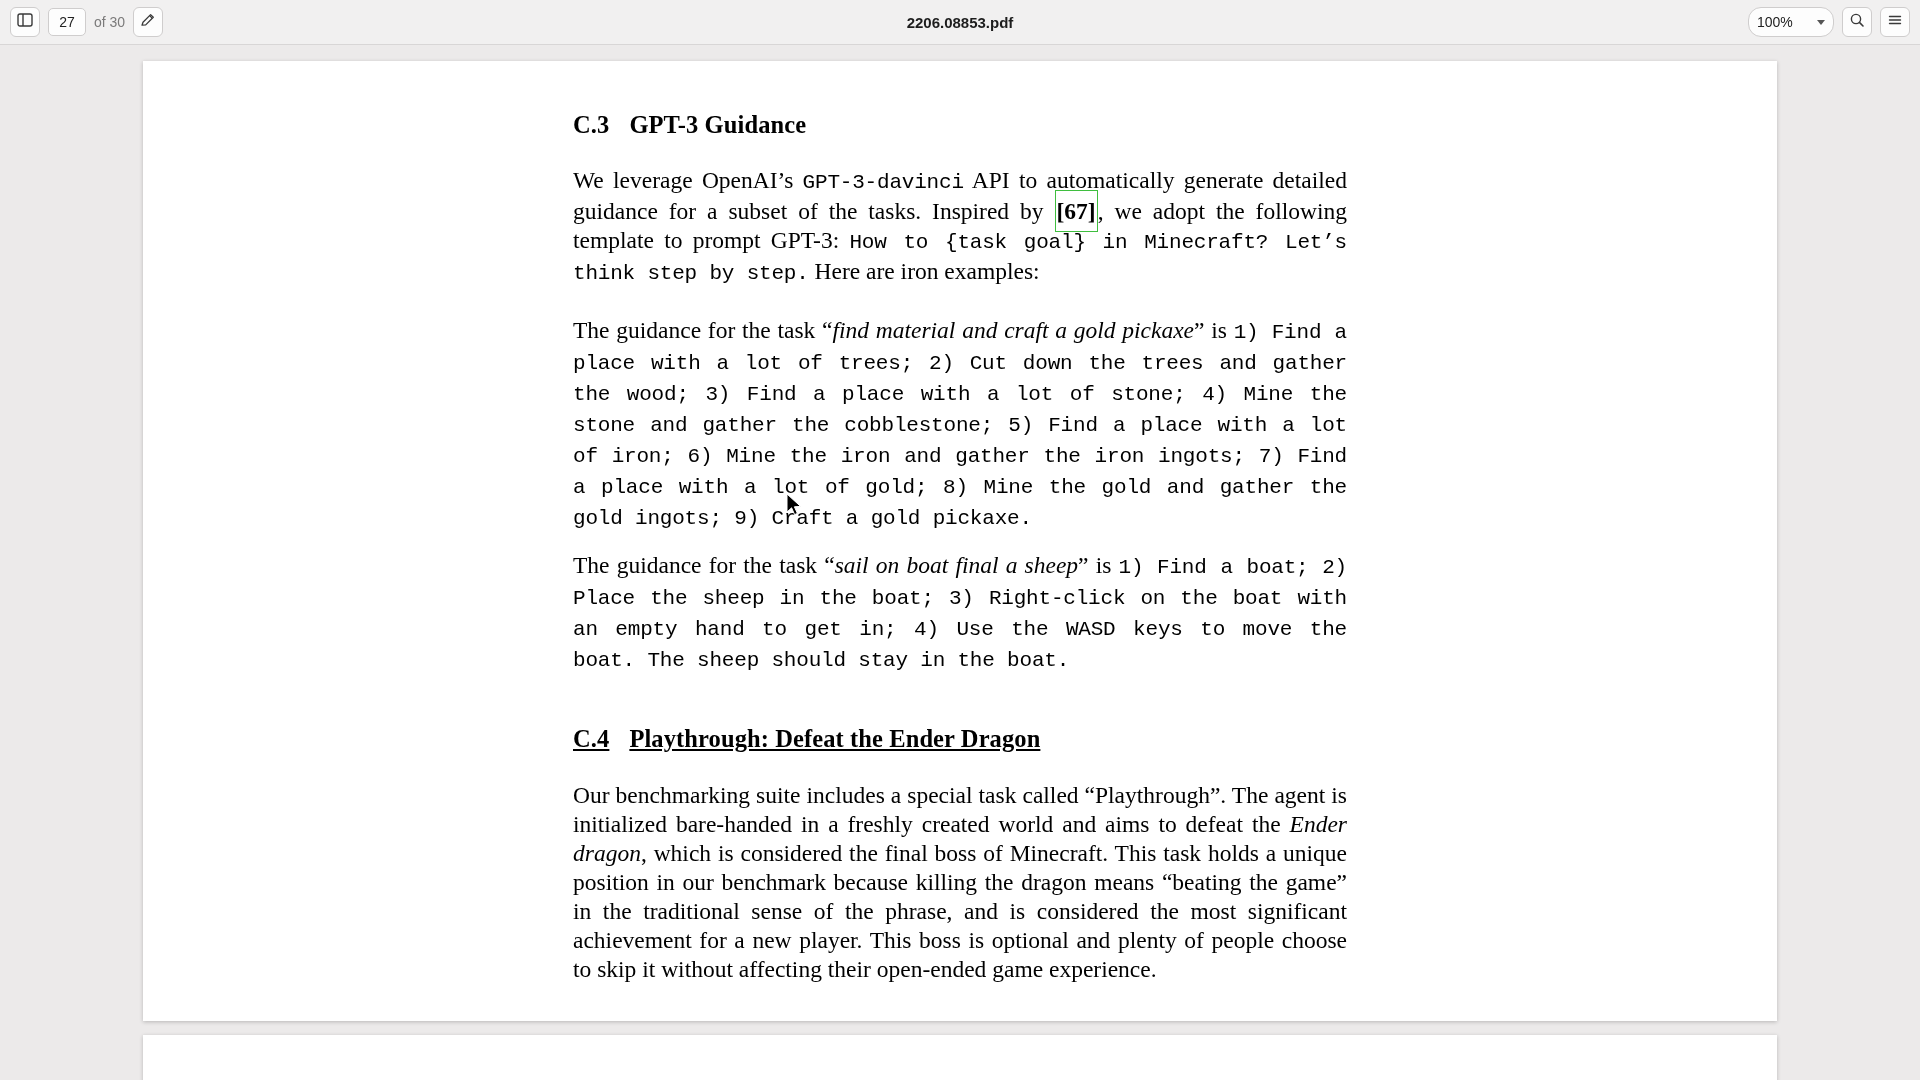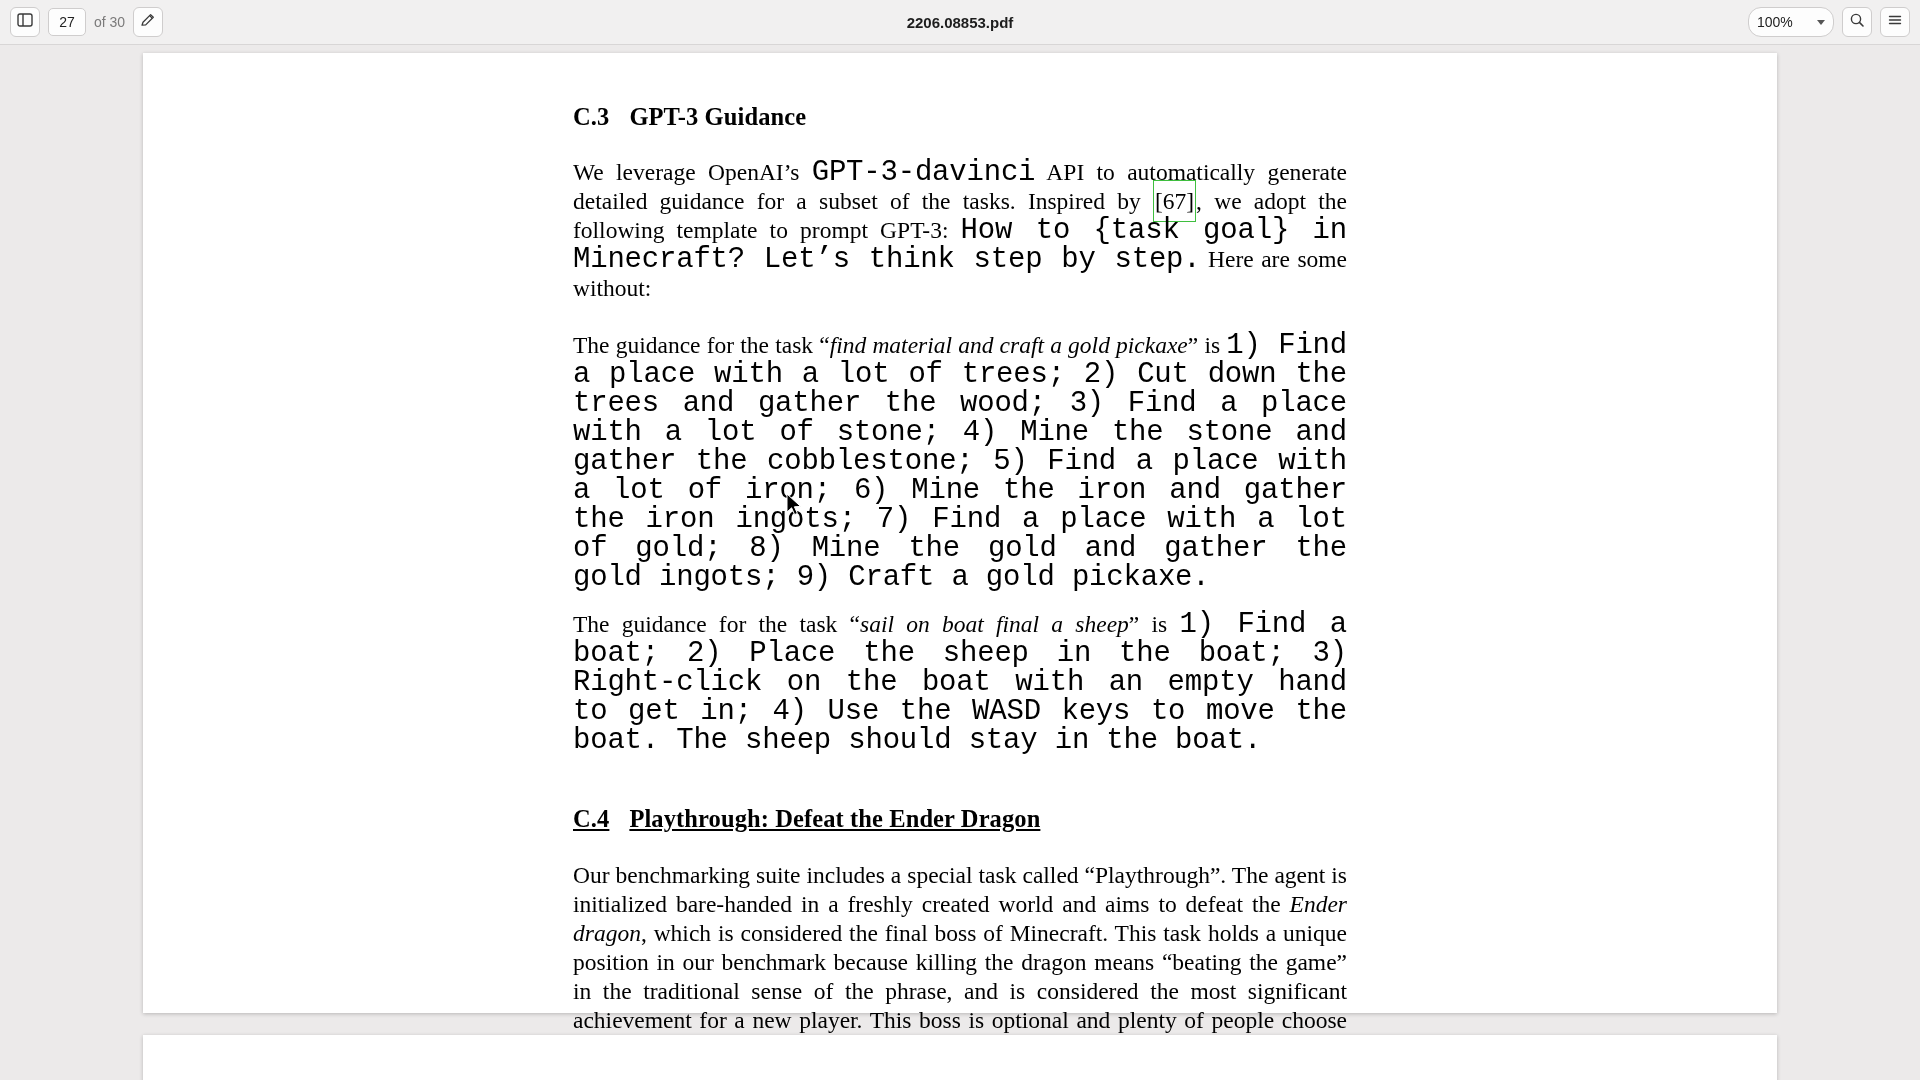--- a/index.html
+++ b/index.html
@@ -92,21 +92,21 @@
     overflow: hidden;
   }
 
   .page {
     position: absolute;
     left: 143px;
     width: 1634px;
     background: #ffffff;
     box-shadow: 0 1px 4px rgba(0,0,0,0.22);
   }
-  #page-27 { top: 8px; height: 960px; }
+  #page-27 { top: 16px; height: 960px; }
   #page-28 { top: 990px; height: 300px; }
 
   .page-inner {
     padding: 0 430px 0 430px;
   }
 
   
   .sec-head {
     font-family: "Liberation Serif", serif;
     font-weight: bold;
@@ -122,28 +122,29 @@
     font-size: 23.5px;
     line-height: 29px;
     color: #000;
     margin: 0;
     text-align: justify;
     text-justify: inter-word;
     hyphens: none;
   }
   .mono {
     font-family: "Liberation Mono", monospace;
-    font-size: 29px;
+    font-size: 21px;
     letter-spacing: -0.2px;
   }
   .it { font-style: italic; }
   .cite {
     color: #000;
     border: 1.3px solid #3fbe3f;
     padding: 7px 1px;
+    font-weight: bold;
   }
   .folio {
     font-family: "Liberation Serif", serif;
     font-size: 25px;
     text-align: center;
     color: #000;
   }
 
   
   #cursor {
@@ -218,21 +219,21 @@
 <div id="viewer">
 
   <div class="page" id="page-27">
     <div class="page-inner">
 
       <h2 class="sec-head" style="margin-top:50px;">
         <span class="num">C.3</span><span>GPT-3 Guidance</span>
       </h2>
 
       <p class="body" style="margin-top:27px;">
-        <span>We leverage OpenAI’s </span><span class="mono">GPT-3-davinci</span><span> API to automatically generate detailed guidance for a subset of the tasks. Inspired by </span><span class="cite">[67]</span><span>, we adopt the following template to prompt GPT-3: </span><span class="mono">How to {task goal} in Minecraft?  Let’s think step by step.</span><span> Here are some without:</span>
+        <span>We leverage OpenAI’s </span><span class="mono">GPT-3-davinci</span><span> API to automatically generate detailed guidance for a subset of the tasks. Inspired by </span><span class="cite">[67]</span><span>, we adopt the following template to prompt GPT-3: </span><span class="mono">How to {task goal} in Minecraft?  Let’s think step by step.</span><span> Here are iron examples:</span>
       </p>
 
       <p class="body" style="margin-top:28px;">
         <span>The guidance for the task “</span><span class="it">find material and craft a gold pickaxe</span><span>” is </span><span class="mono">1) Find a place with a lot of trees; 2) Cut down the trees and gather the wood; 3) Find a place with a lot of stone; 4) Mine the stone and gather the cobblestone; 5) Find a place with a lot of iron; 6) Mine the iron and gather the iron ingots; 7) Find a place with a lot of gold; 8) Mine the gold and gather the gold ingots; 9) Craft a gold pickaxe.</span>
       </p>
 
       <p class="body" style="margin-top:18px;">
         <span>The guidance for the task “</span><span class="it">sail on boat final a sheep</span><span>” is </span><span class="mono">1) Find a boat; 2) Place the sheep in the boat; 3) Right-click on the boat with an empty hand to get in; 4) Use the WASD keys to move the boat.  The sheep should stay in the boat.</span>
       </p>
 

